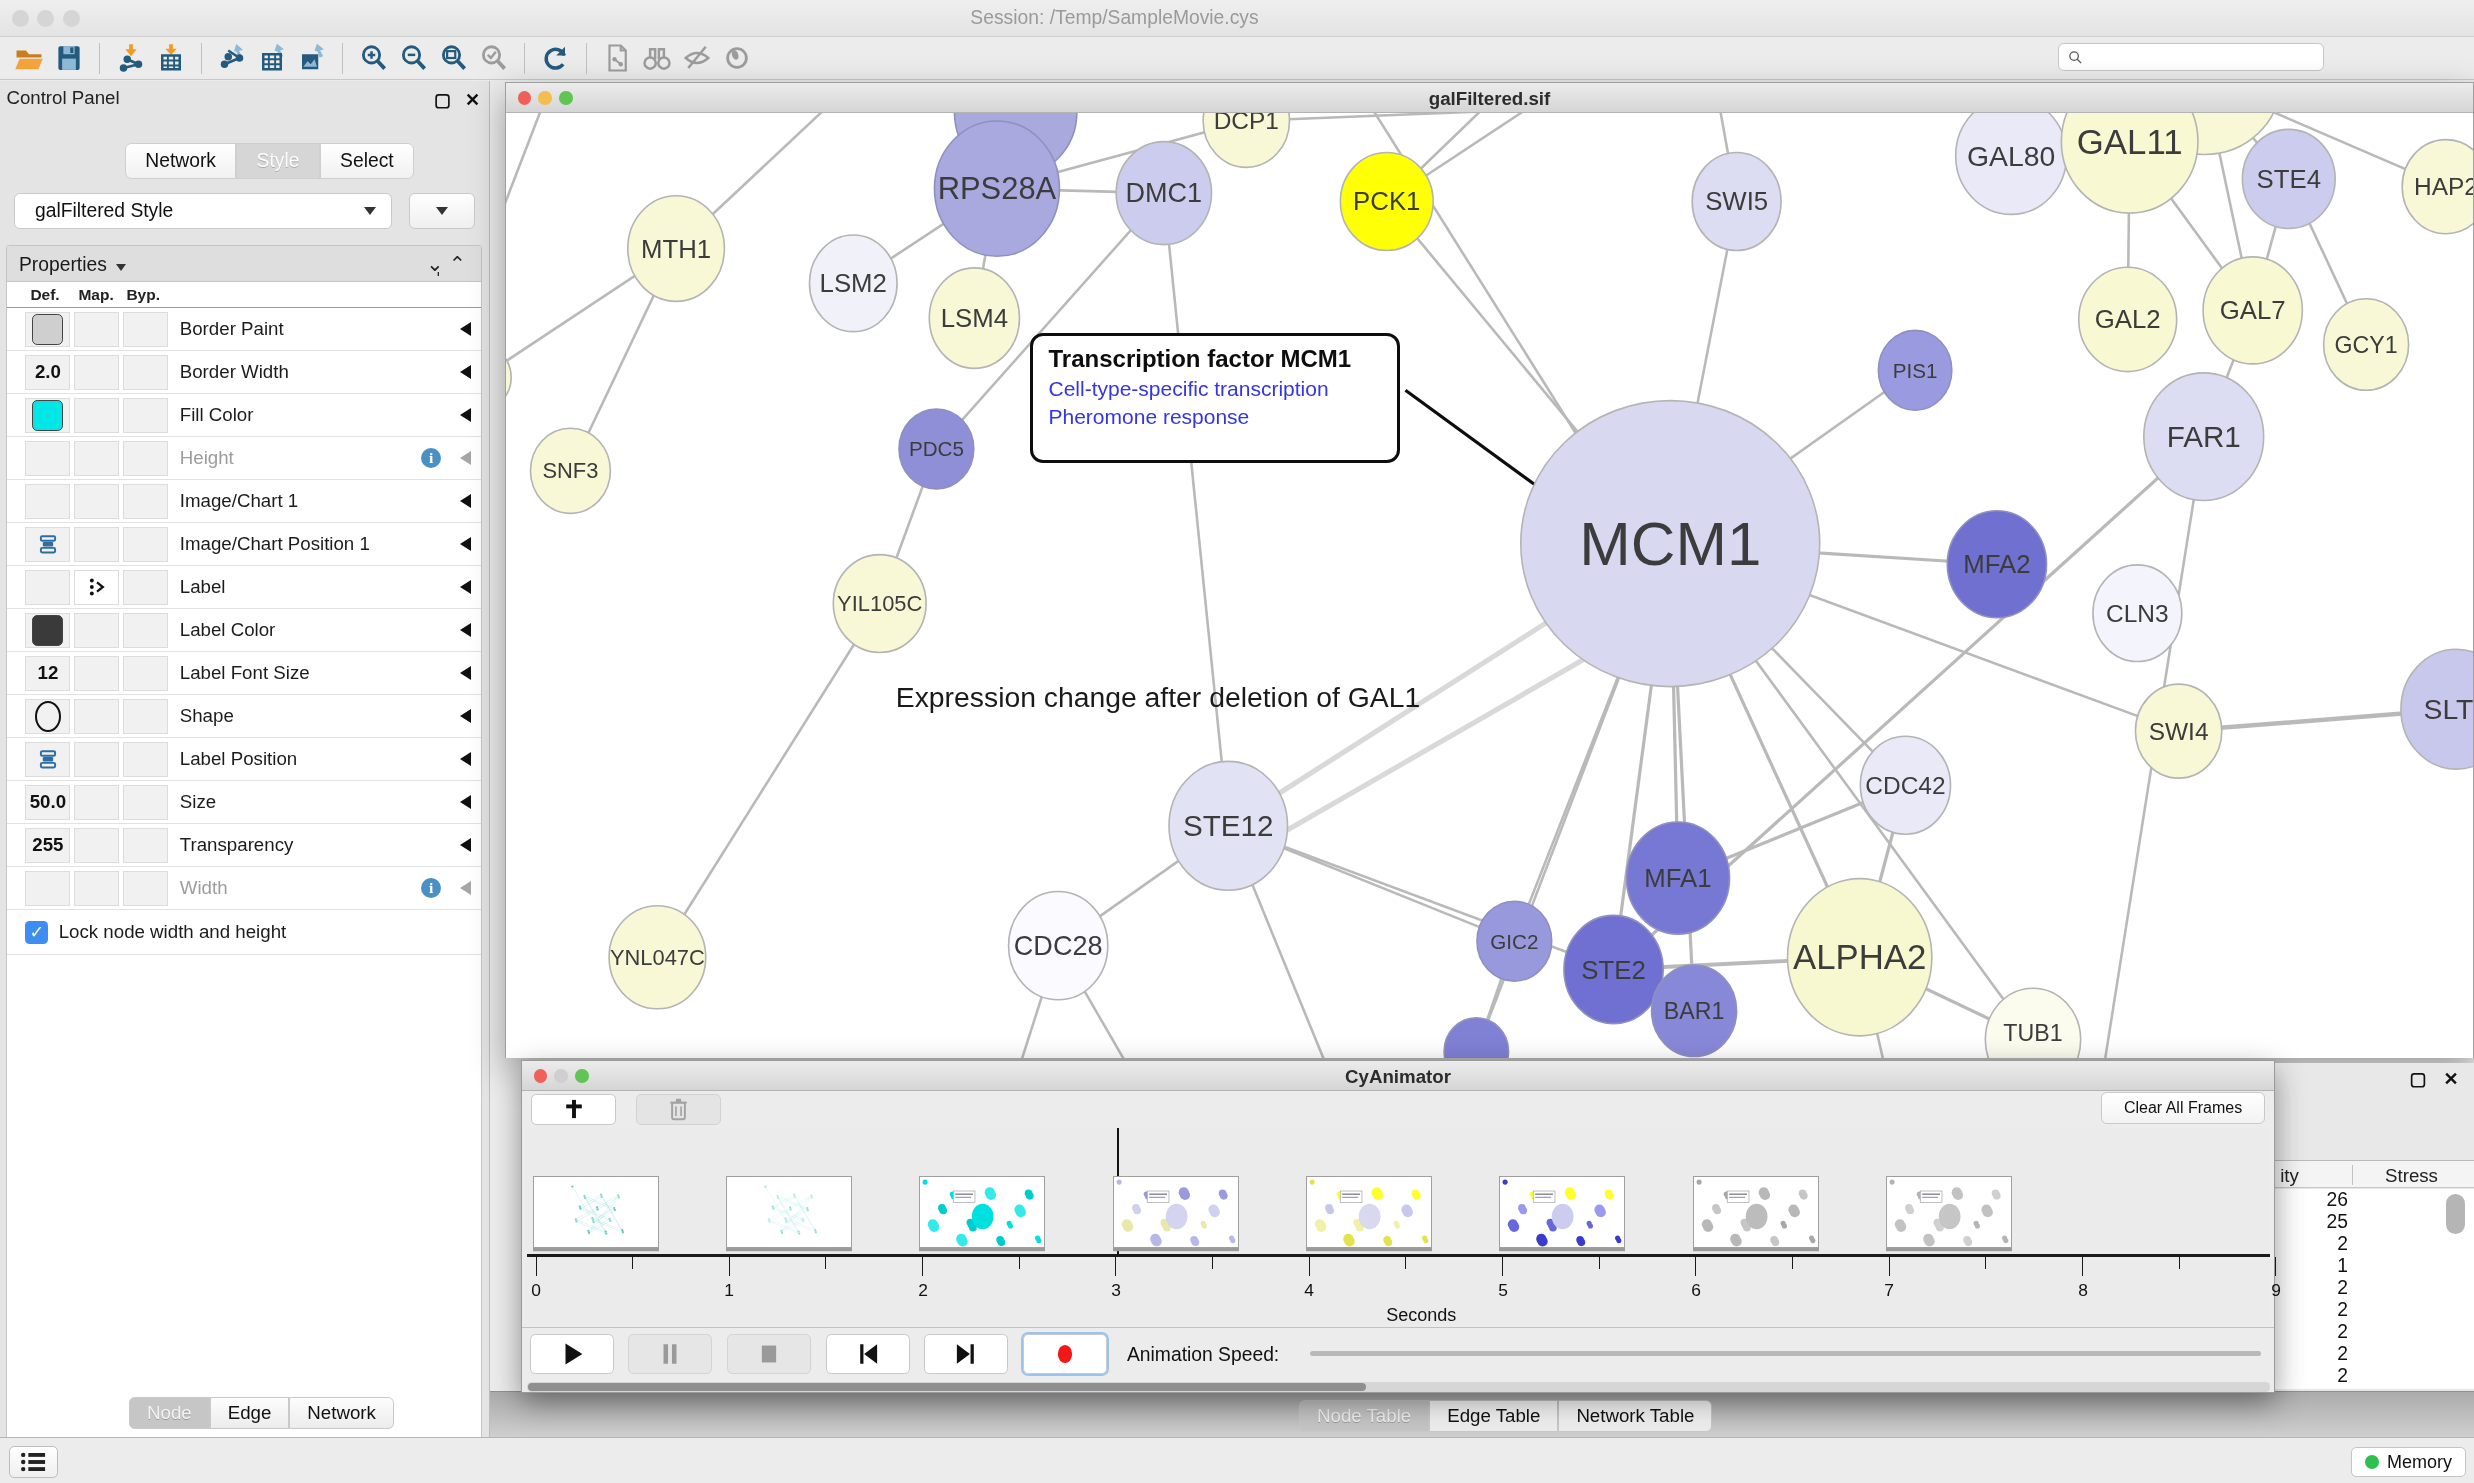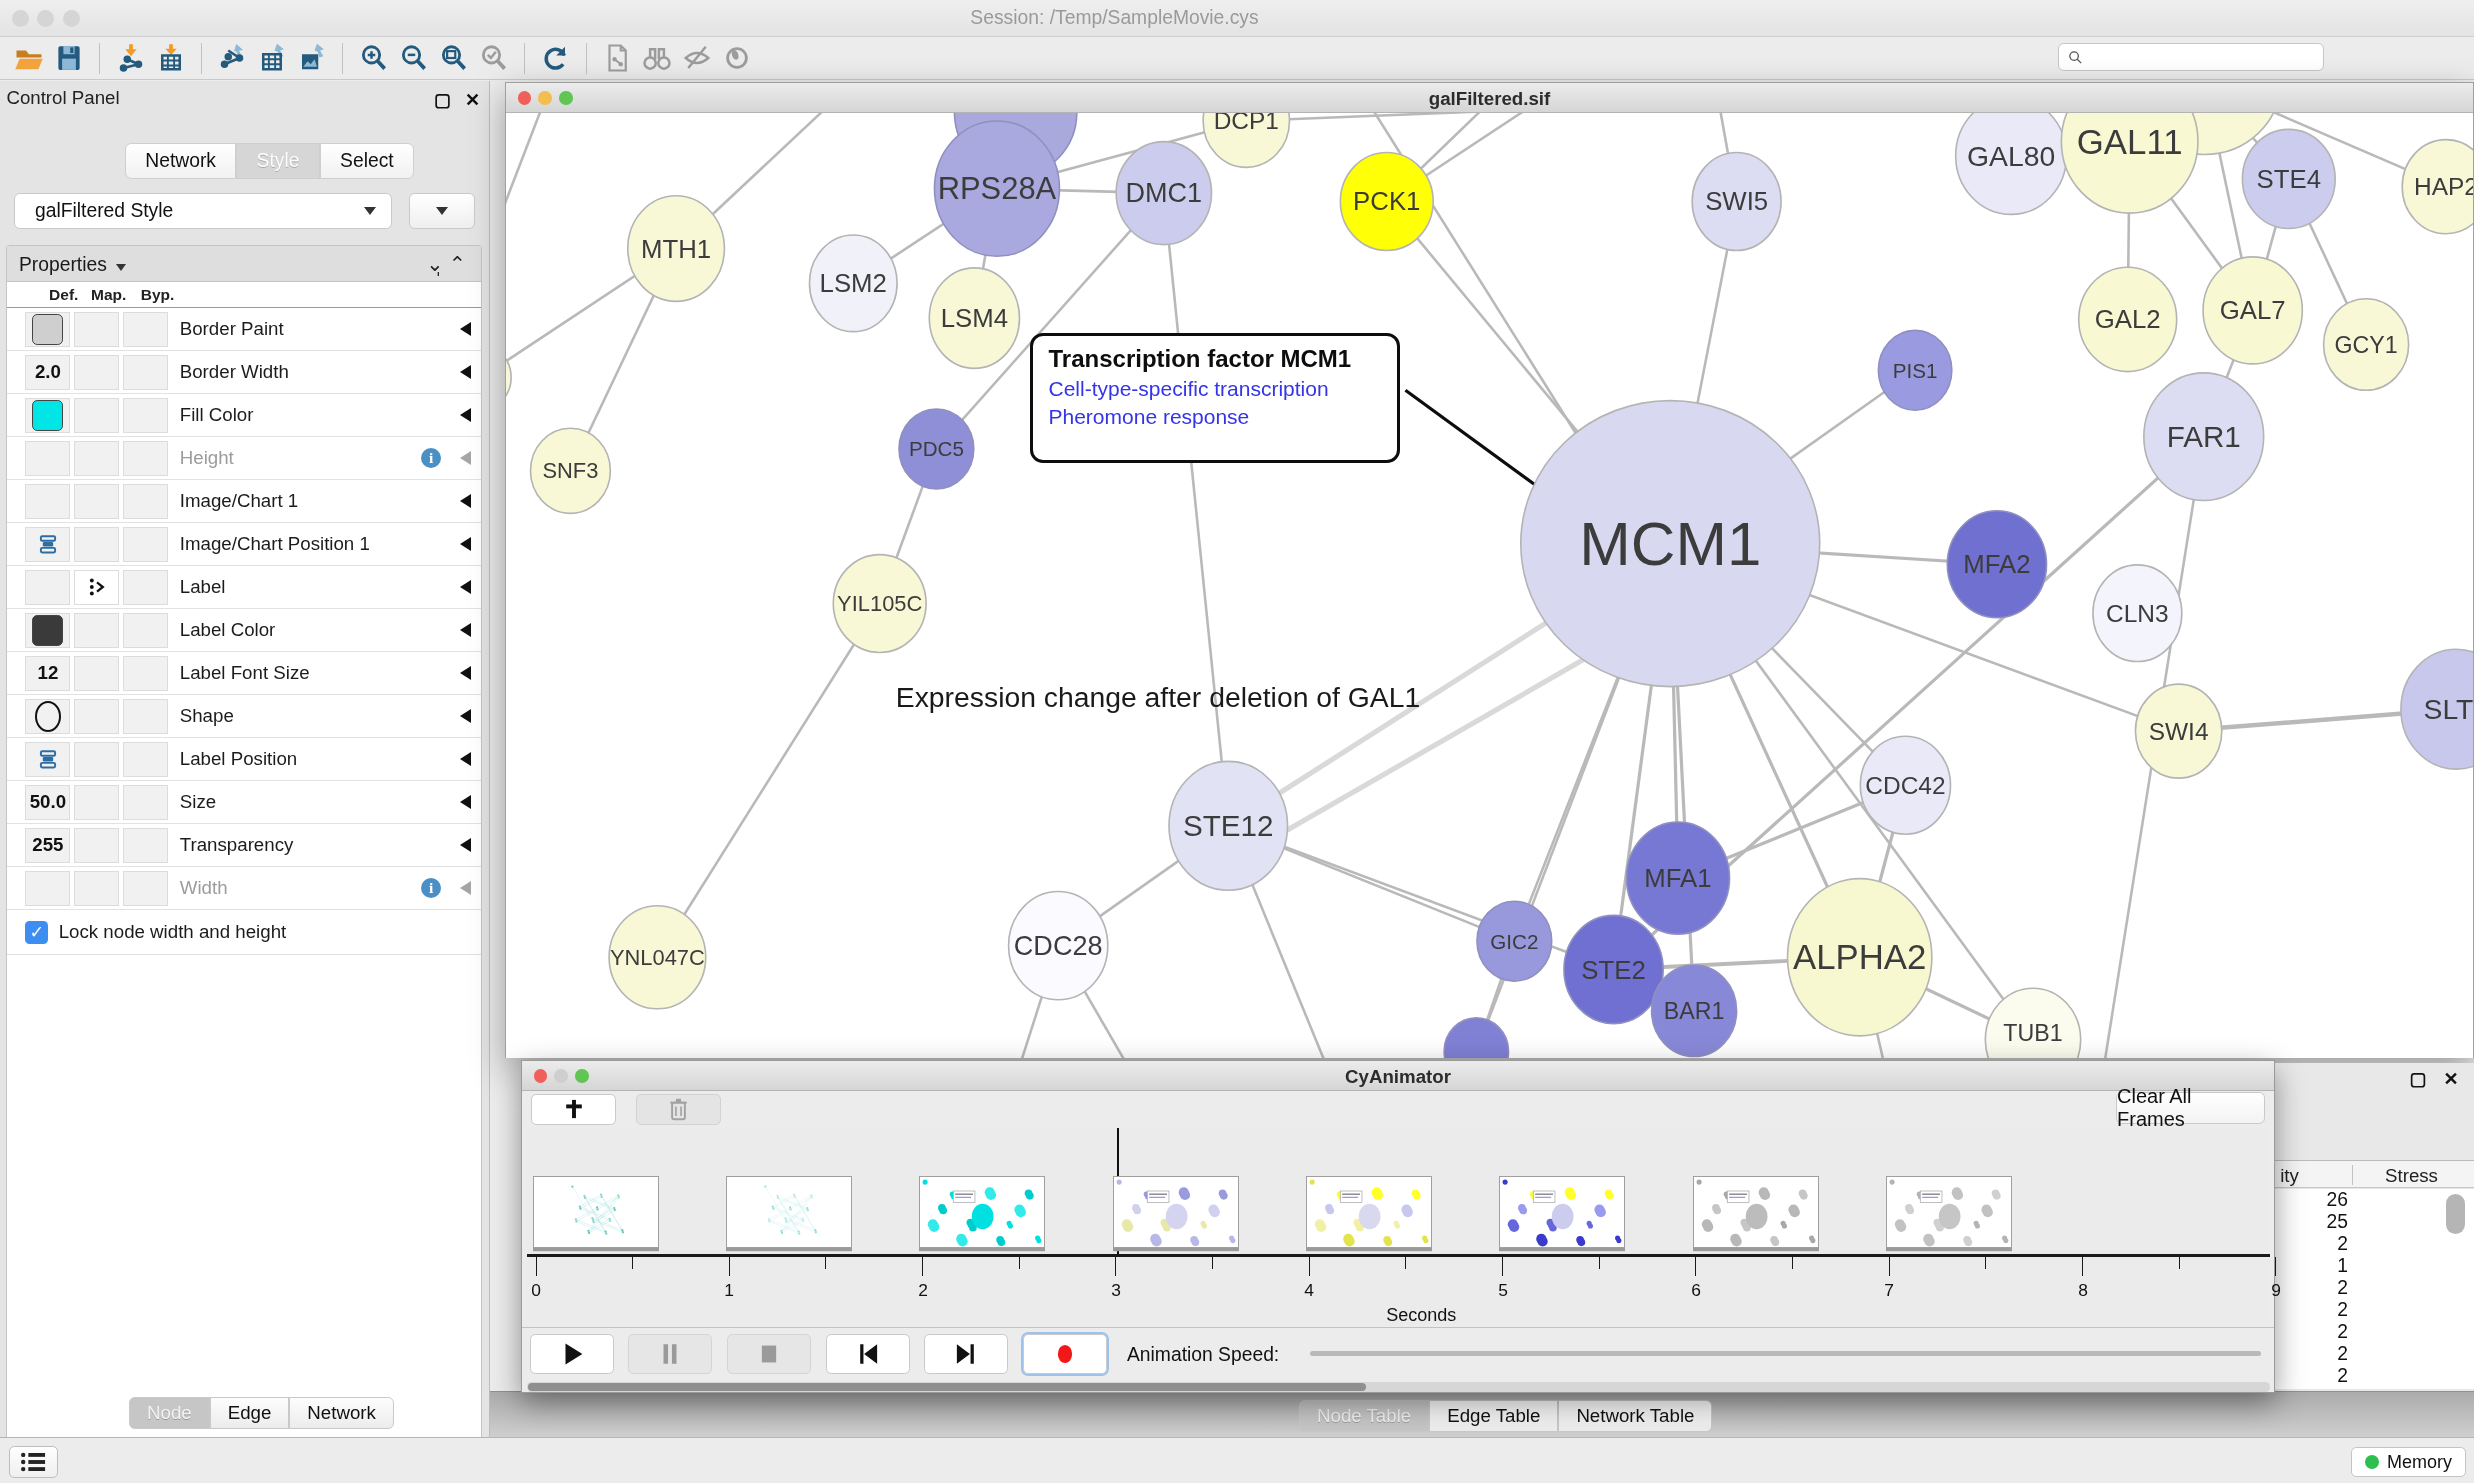--- a/index.html
+++ b/index.html
@@ -42,21 +42,21 @@
   #style-menu-btn { width:66px; height:36px; background:linear-gradient(#fff,#efefef);
     border:0.6px solid #c9c9c9; border-radius:5.8px; display:flex; align-items:center; justify-content:center; }
   #props-box { position:absolute; left:6.4px; top:164px; width:476px; height:1224px;
     background:#fff; border:0.6px solid #c4c4c4; border-radius:2.6px; overflow:hidden; }
   #props-header { height:36px; background:#dedede; border-bottom:0.6px solid #c4c4c4; position:relative; }
   #props-title { position:absolute; left:11.6px; top:7.7px; font-size:19.3px; color:#1a1a1a; }
   #props-title:after { content:""; display:inline-block; margin-left:9px; width:0; height:0;
     border-left:5.8px solid transparent; border-right:5.8px solid transparent; border-top:7px solid #333; }
   #props-chevrons { position:absolute; right:10.3px; top:6.4px; font-size:20.6px; color:#222; letter-spacing:5.2px; }
   #props-cols { height:26px; display:flex; align-items:center; font-size:15.5px; font-weight:bold; color:#222;
-    border-bottom:1.3px solid #9a9a9a;text-align:right; }
+    border-bottom:1.3px solid #9a9a9a; }
   #props-cols span:nth-child(1){ margin-left:23px; } #props-cols span{ width:48px; }
   .prow { height:43px; display:flex; align-items:center; border-bottom:0.6px solid #e2e2e2; position:relative; }
   .pcell { width:45px; height:35px; background:#f1f1f1; border:0.6px solid #dcdcdc; margin-left:3.9px;
     display:flex; align-items:center; justify-content:center; }
   .pcell:first-child { margin-left:18px; }
   .pcell .defnum { font-size:18.7px; font-weight:bold; color:#111;text-align:right; }
   .swatch { width:31px; height:31px; border-radius:5.2px; border:1.3px solid #444; }
   .ellipse-icon { width:26px; height:31px; border:2.6px solid #111; border-radius:50%; }
   .plabel { margin-left:11.6px; font-size:18.7px; color:#1c1c1c; }
   .prow.disabled .plabel { color:#9c9c9c; }
@@ -90,22 +90,22 @@
   #annotation .ann-link { font-size:21px; color:#3434e8; margin-top:3.9px; }
 
   
   #cyanimator { position:absolute; left:521px; top:1060px; width:1754px; height:333px;
     background:#ececec; border:0.6px solid #9a9a9a; box-shadow:0 10.3px 28px rgba(0,0,0,.4); }
   #cya-toolbar { position:absolute; left:0; top:30px; width:100%; height:36px; }
   .cya-btn { position:absolute; top:2.6px; width:85px; height:31px; border-radius:5.2px;
     display:flex; align-items:center; justify-content:center; }
   #cya-add { left:9px; background:#fff; border:0.6px solid #c9c9c9; }
   #cya-del { left:114px; background:#e4e4e4; border:0.6px solid #d2d2d2; }
-  #cya-clear { position:absolute; right:9px; top:1.3px; width:149px; height:32px; background:linear-gradient(#fff,#f3f3f3);
-    border:0.6px solid #c9c9c9; border-radius:5.8px; font-size:20px; color:#111;
+  #cya-clear { position:absolute; right:9px; top:1.3px; width:164px; height:32px; background:linear-gradient(#fff,#f3f3f3);
+    border:0.6px solid #c9c9c9; border-radius:5.8px; font-size:16px; color:#111;
     display:flex; align-items:center; justify-content:center; }
   #cya-frames { position:absolute; left:5.2px; top:67px; width:1743px; height:126px; background:#ebebeb; }
   .frame-thumb { position:absolute; top:48px; width:126px; height:72px; background:#fff;
     border:0.6px solid #9f9f9f; box-shadow:0 3.2px 0 #9a9a9a; }
   .frame-thumb svg { width:100%; height:100%; }
   #playhead { position:absolute; top:0; width:1.9px; height:126px; background:#111; }
   #ruler { position:absolute; left:5.2px; top:193px; width:1743px; height:71px; border-top:3.9px solid #1a1a1a; background:#ebebeb; }
   .tick { position:absolute; top:0; width:1.3px; background:#1a1a1a; }
   .tnum { position:absolute; top:23px; font-size:17.4px; color:#111; transform:translateX(-50%); }
   #seconds-label { position:absolute; top:48px; left:894px; transform:translateX(-50%); font-size:18px; color:#111; }

